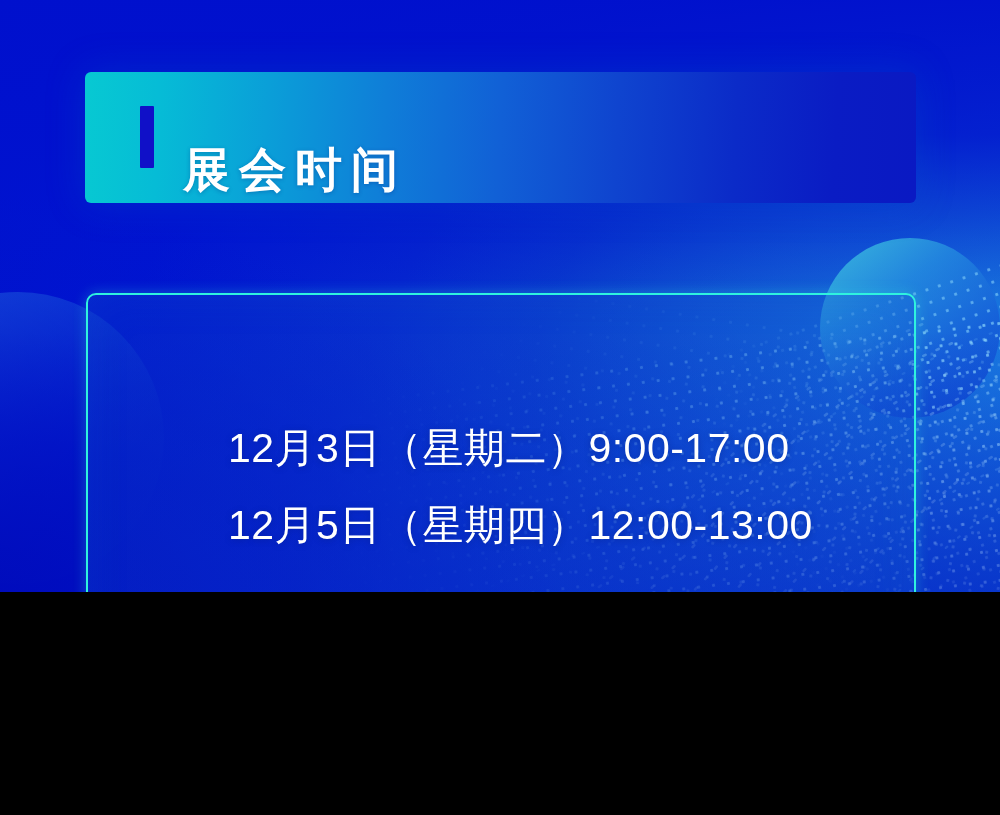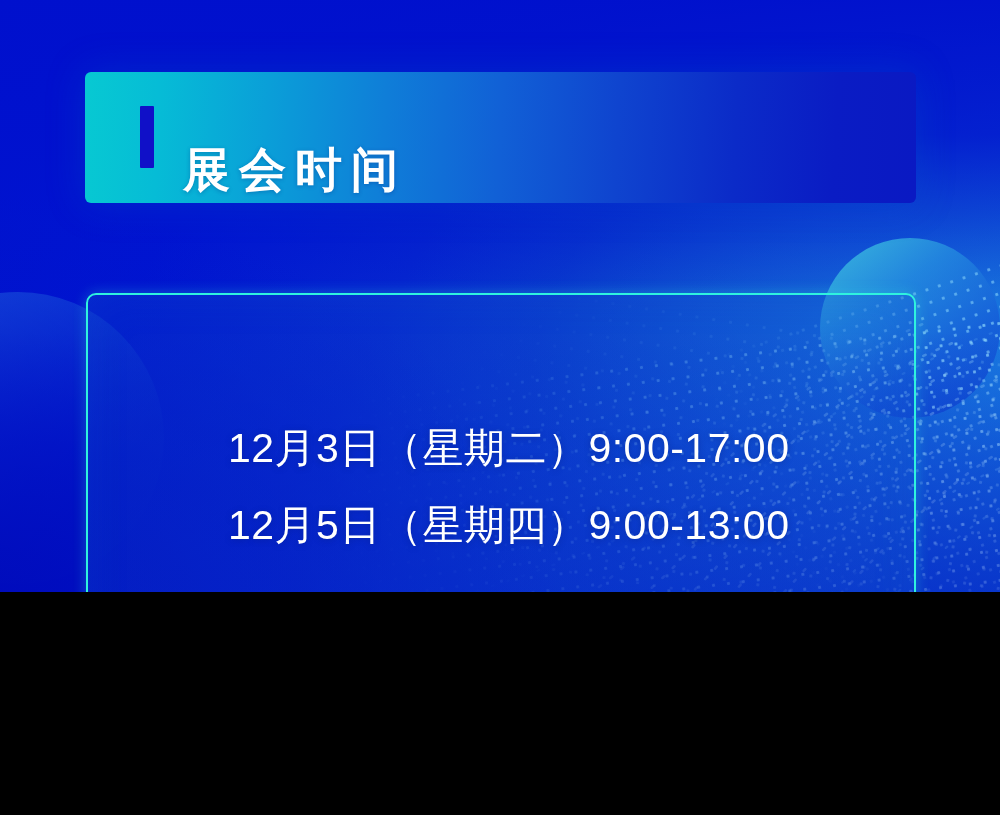--- a/index.html
+++ b/index.html
@@ -297,18 +297,18 @@
     <span class="banner-accent"></span>
     <h1 class="banner-title">展会时间</h1>
   </div>
 
   <div class="card">
     <div class="schedule">
       <div class="schedule-line">
         <span>12月3日（星期二）9:00-17:00</span>
       </div>
       <div class="schedule-line">
-        <span>12月5日（星期四）9:00-13:00</span>
+        <span>12月5日（星期四）12:00-13:00</span>
       </div>
     </div>
   </div>
 
 </div>
 
 </body></html>

